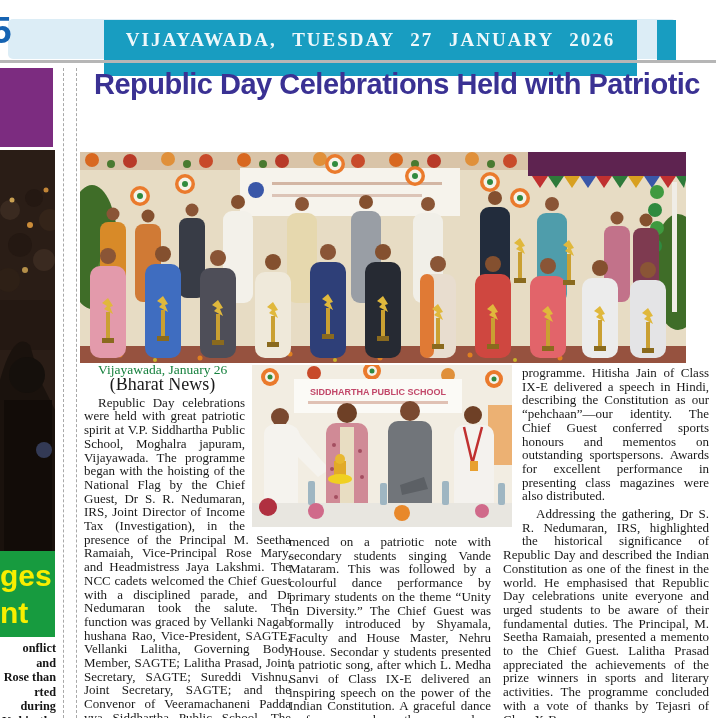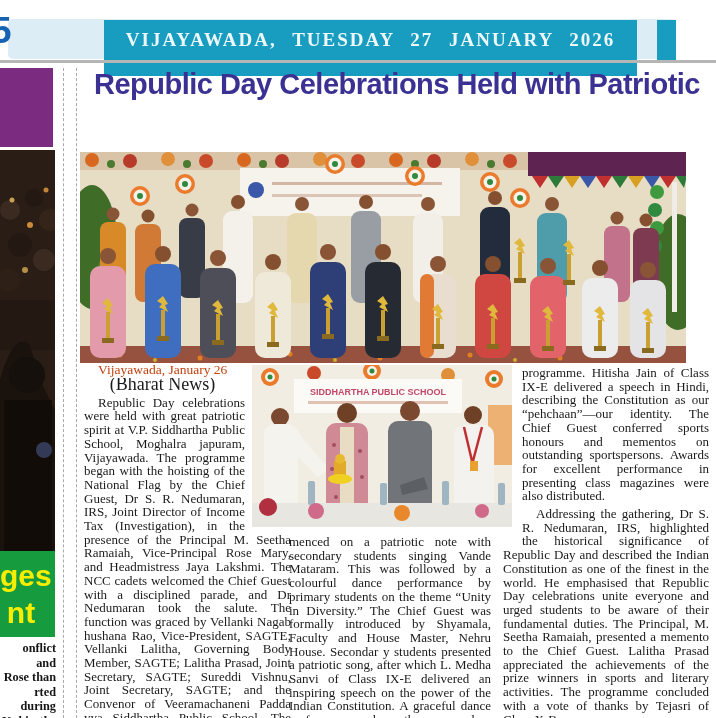--- a/index.html
+++ b/index.html
@@ -18,38 +18,38 @@
         font-size:37px;color:#1563b2;}
 
   
   #headline{left:78px;top:66px;width:638px;text-align:center;color:#3a3193;
         font-family:"Liberation Sans",sans-serif;font-weight:bold;line-height:37px;
         font-size:29px;letter-spacing:-0.5px;}
 
   
   #main-photo{left:80px;top:152px;width:606px;height:211px;}
   #second-photo{left:252px;top:365px;width:260px;height:162px;}
-  #caption{left:98px;top:362px;font-size:13.5px;color:#c2410c;}
+  #caption{left:98px;top:362px;font-size:13.5px;color:#15803d;}
 
   
   .col{position:absolute;text-align:justify;font-size:13px;line-height:13.7px;overflow:hidden;}
   .col p{margin:4px;}
   #col1{left:80px;top:378px;width:215px;height:340px;}
   #col1 .spacer{float:right;width:50px;height:149px;}
   #byline{text-align:center;font-size:18px;margin:0 0 1px 0;}
   .indent{text-indent:14px;}
   #col2{left:285px;top:531px;width:210px;height:187px;}
   #col3{left:499px;top:362px;width:214px;height:356px;}
   #col3 .spacer{float:left;width:23px;height:178px;}
 
   
   #purple-box{left:0;top:68px;width:53px;height:79px;background:#7c2c80;}
   #strip-photo{left:0;top:150px;width:55px;height:401px;}
   #promo-box{left:0;top:551px;width:55px;height:86px;background:#179b3f;
-        text-align:center;padding-right:13px;box-sizing:border-box;
+        text-align:left;padding-right:13px;box-sizing:border-box;
         font-family:"Liberation Sans",sans-serif;font-weight:bold;font-size:30px;
         line-height:37px;color:#f8ee00;letter-spacing:0px;}
   #promo-box div{transform:translateY(6px);}
   #strip-frags{left:0;top:641px;width:56px;text-align:right;font-size:12.3px;
         line-height:14.6px;font-weight:600;color:#141414;}
 
   .dash{position:absolute;top:68px;height:650px;width:0;border-left:1px dashed #a9a9a9;}
 </style>
 </head>
 <body>

